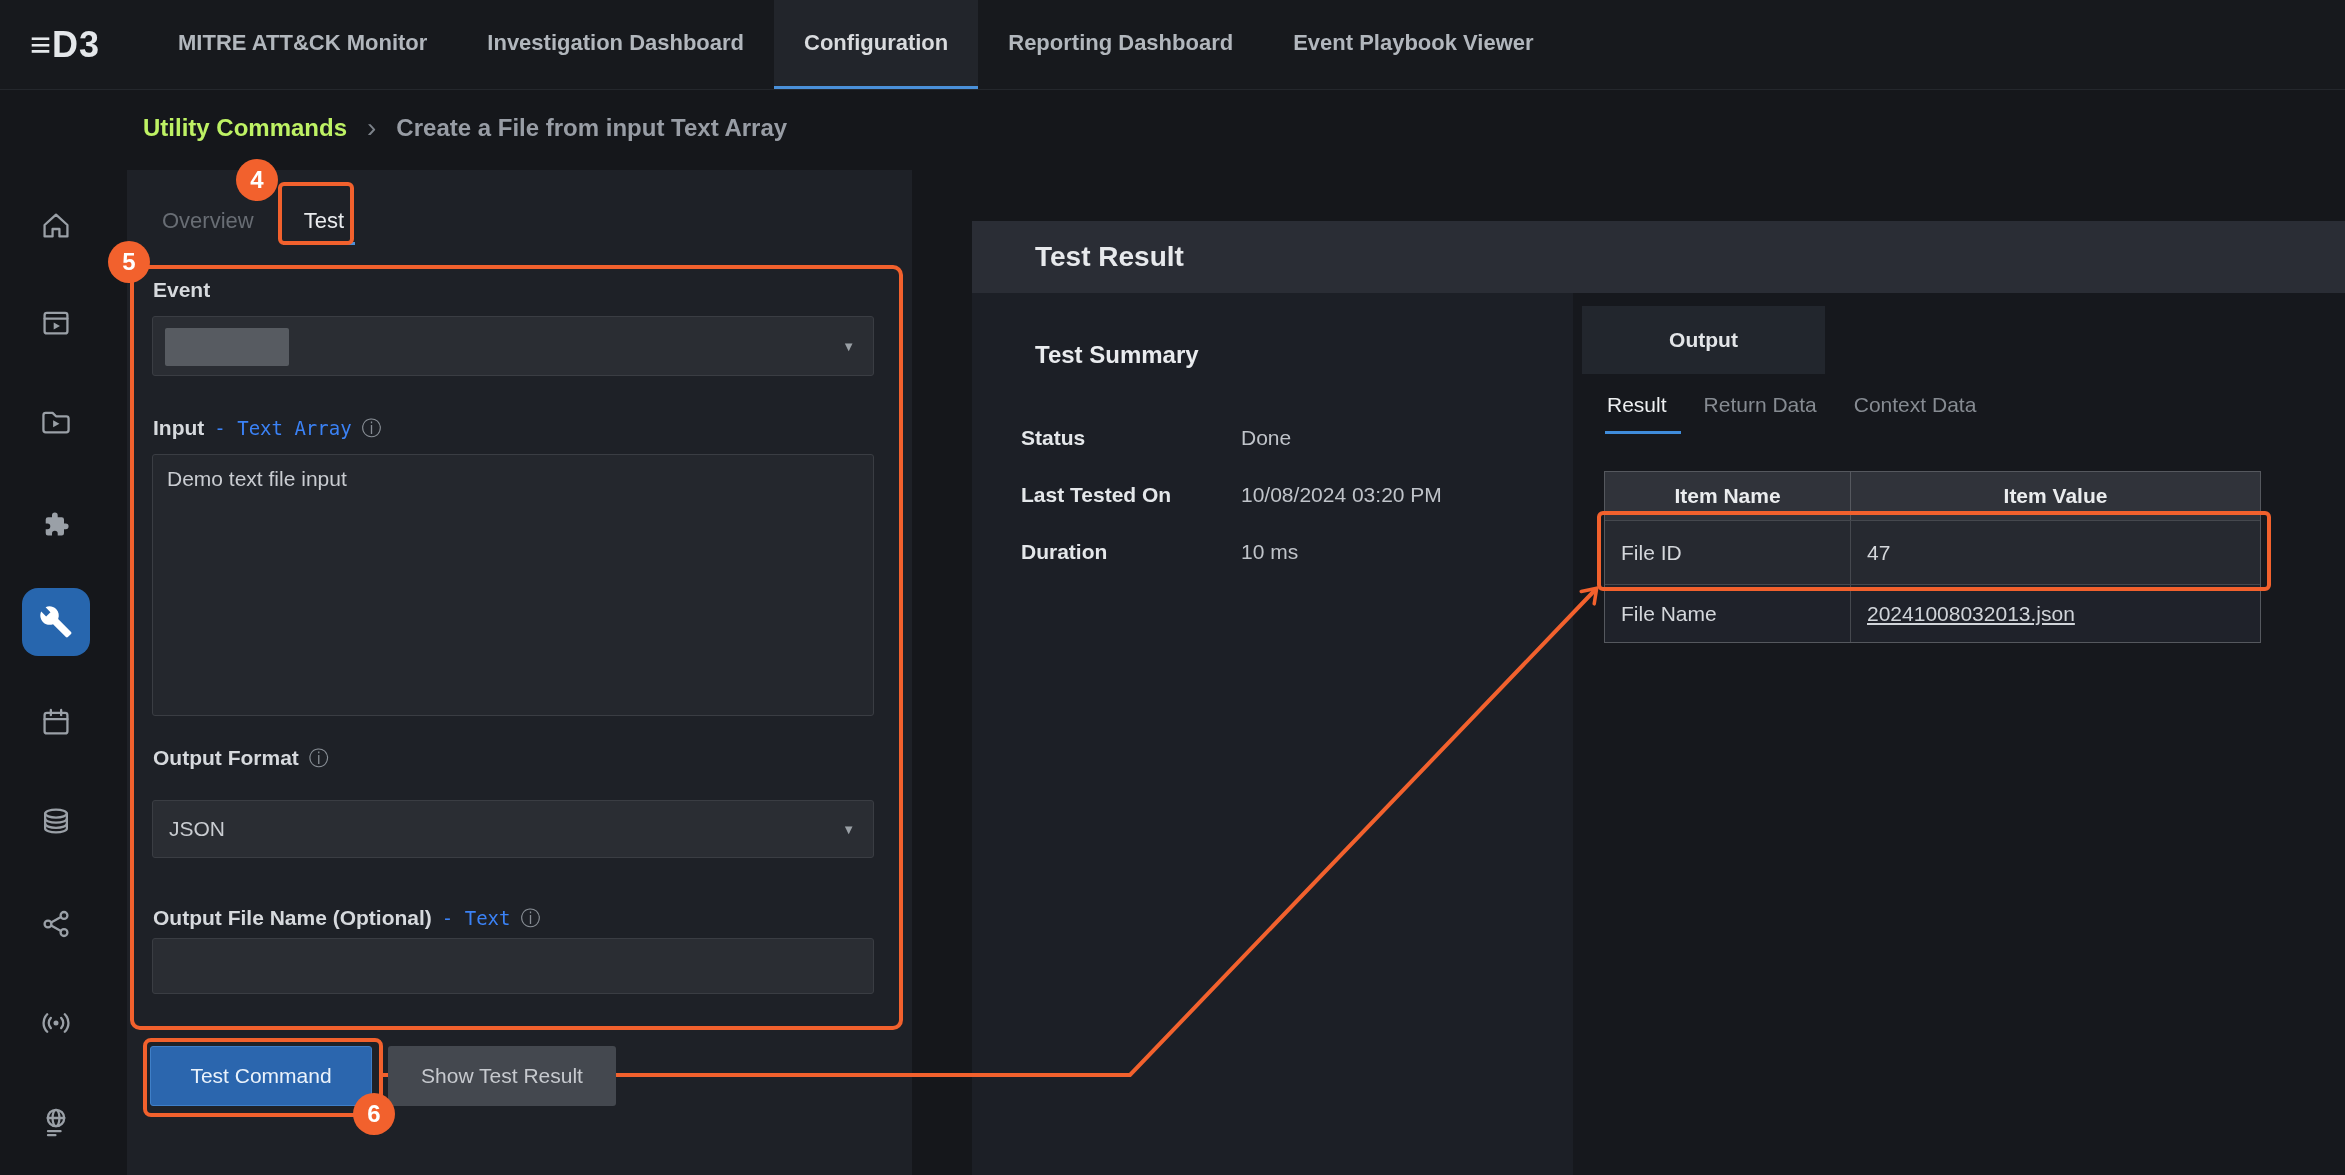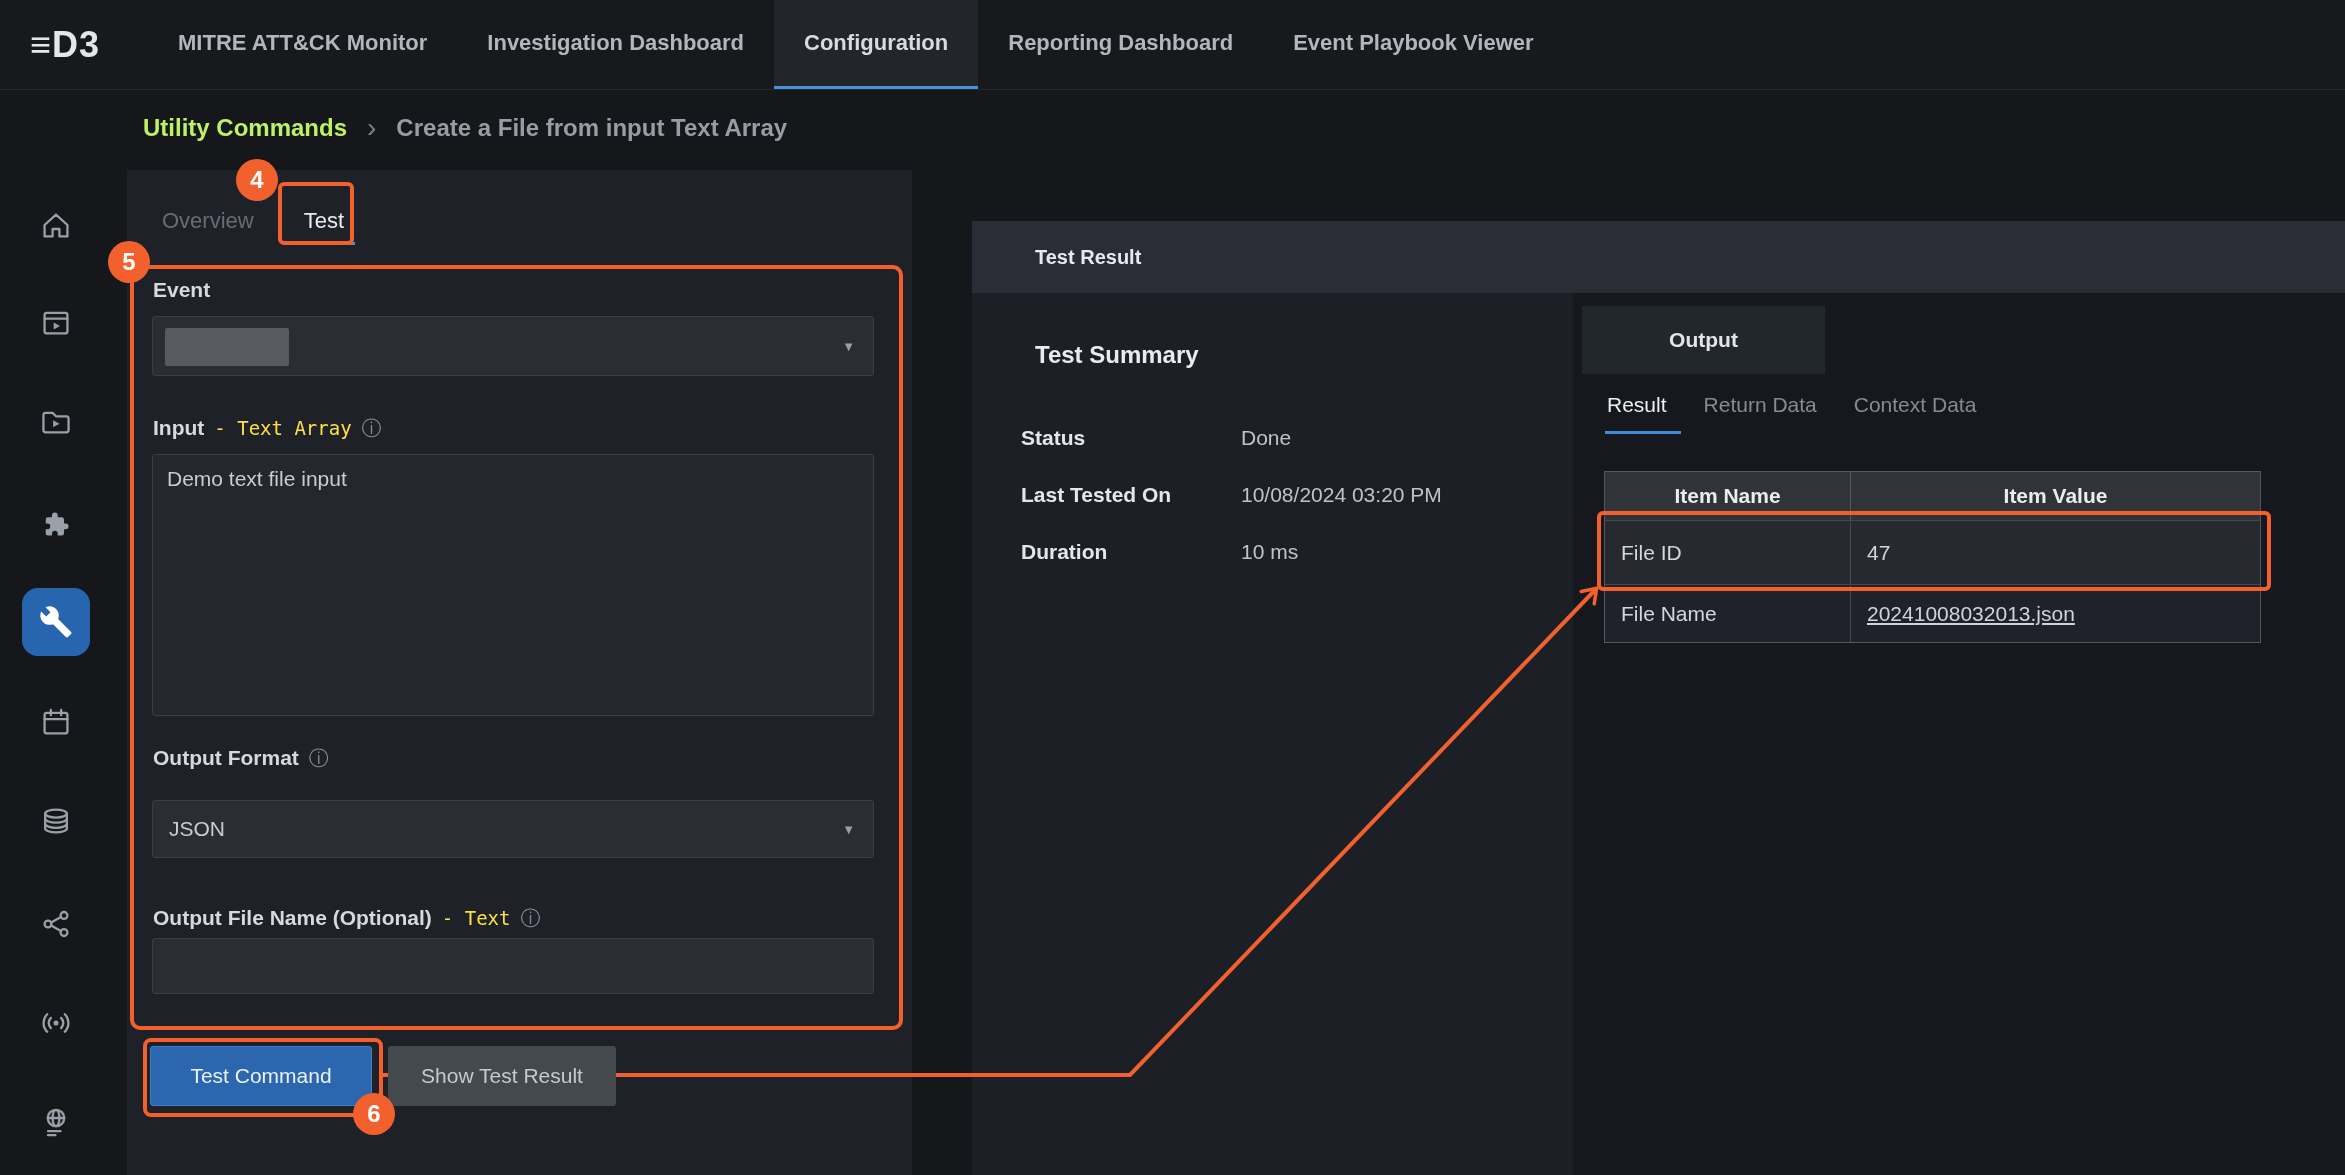--- a/index.html
+++ b/index.html
@@ -32,41 +32,41 @@
   .rail-item.active svg{stroke:none;}
 
   
   .left-panel{position:absolute;left:127px;top:170px;width:785px;height:1005px;background:#1e2127;}
   .tabs{position:absolute;left:27px;top:34px;display:flex;gap:34px;font-size:22px;}
   .tab{cursor:pointer;color:#686d74;padding:4px 8px;}
   .tab.active{color:#e9ebee;}
   .tab-underline{position:absolute;left:156px;top:72px;width:72px;height:3px;background:#4a90d9;}
   .f-label-row{position:absolute;display:flex;align-items:center;gap:10px;}
   .f-label{font-size:21px;font-weight:700;color:#d6d9dd;}
-  .f-hint{font-family:"DejaVu Sans Mono",monospace;font-size:19px;color:#fde047;}
+  .f-hint{font-family:"DejaVu Sans Mono",monospace;font-size:19px;color:#3b82f6;}
   .info{font-size:20px;color:#878d94;line-height:1;}
   .select{position:absolute;background:#2a2d33;border:1px solid #3a3d43;border-radius:3px;
           font-size:21px;color:#c9ccd1;display:flex;align-items:center;padding-left:16px;cursor:pointer;}
   .caret{position:absolute;right:18px;font-size:13px;color:#9aa0a6;}
   .redacted{position:absolute;left:12px;top:11px;width:124px;height:38px;background:#575b61;border-radius:2px;}
   .textarea{position:absolute;left:25px;top:284px;width:722px;height:262px;background:#24272d;
             border:1px solid #3a3d43;border-radius:3px;resize:none;color:#c9ccd1;font-size:21px;
             font-family:"Liberation Sans",sans-serif;padding:12px 14px;outline:none;}
   .text-input{position:absolute;left:25px;top:768px;width:722px;height:56px;background:#2a2d33;
               border:1px solid #3a3d43;border-radius:3px;color:#c9ccd1;font-size:21px;
               font-family:"Liberation Sans",sans-serif;padding:0 14px;outline:none;}
   .btn{position:absolute;top:876px;height:60px;border:none;border-radius:3px;font-size:21px;
        font-family:"Liberation Sans",sans-serif;cursor:pointer;z-index:4;}
   .btn-primary{left:23px;width:222px;background:#2b66ae;color:#eaf2fb;border:1px solid #3f7fc8;}
   .btn-secondary{left:261px;width:228px;background:#44484f;color:#c6c9ce;}
 
   
   .right-panel{position:absolute;left:972px;top:221px;width:1373px;height:954px;background:#1c1f26;}
   .rp-header{position:absolute;left:0;top:0;width:100%;height:72px;background:#2a2d35;
-             display:flex;align-items:center;padding-left:63px;font-size:20px;font-weight:700;color:#e7e9ec;}
+             display:flex;align-items:center;padding-left:63px;font-size:28px;font-weight:700;color:#e7e9ec;}
   .ts-title{position:absolute;left:63px;top:120px;font-size:24px;font-weight:700;color:#e9ebee;}
   .ts-row{position:absolute;left:49px;display:flex;font-size:21px;}
   .ts-label{width:220px;font-weight:700;color:#e4e7ea;}
   .ts-value{color:#bfc3c9;}
   .output-panel{position:absolute;left:601px;top:72px;width:772px;height:882px;background:#16181d;}
   .output-tab{position:absolute;left:9px;top:13px;width:243px;height:68px;background:#22262d;
               display:flex;align-items:center;justify-content:center;font-size:21px;font-weight:600;
               color:#e3e5e8;cursor:pointer;}
   .subtabs{position:absolute;left:34px;top:100px;display:flex;gap:37px;font-size:21px;}
   .subtab{color:#868b92;cursor:pointer;}

